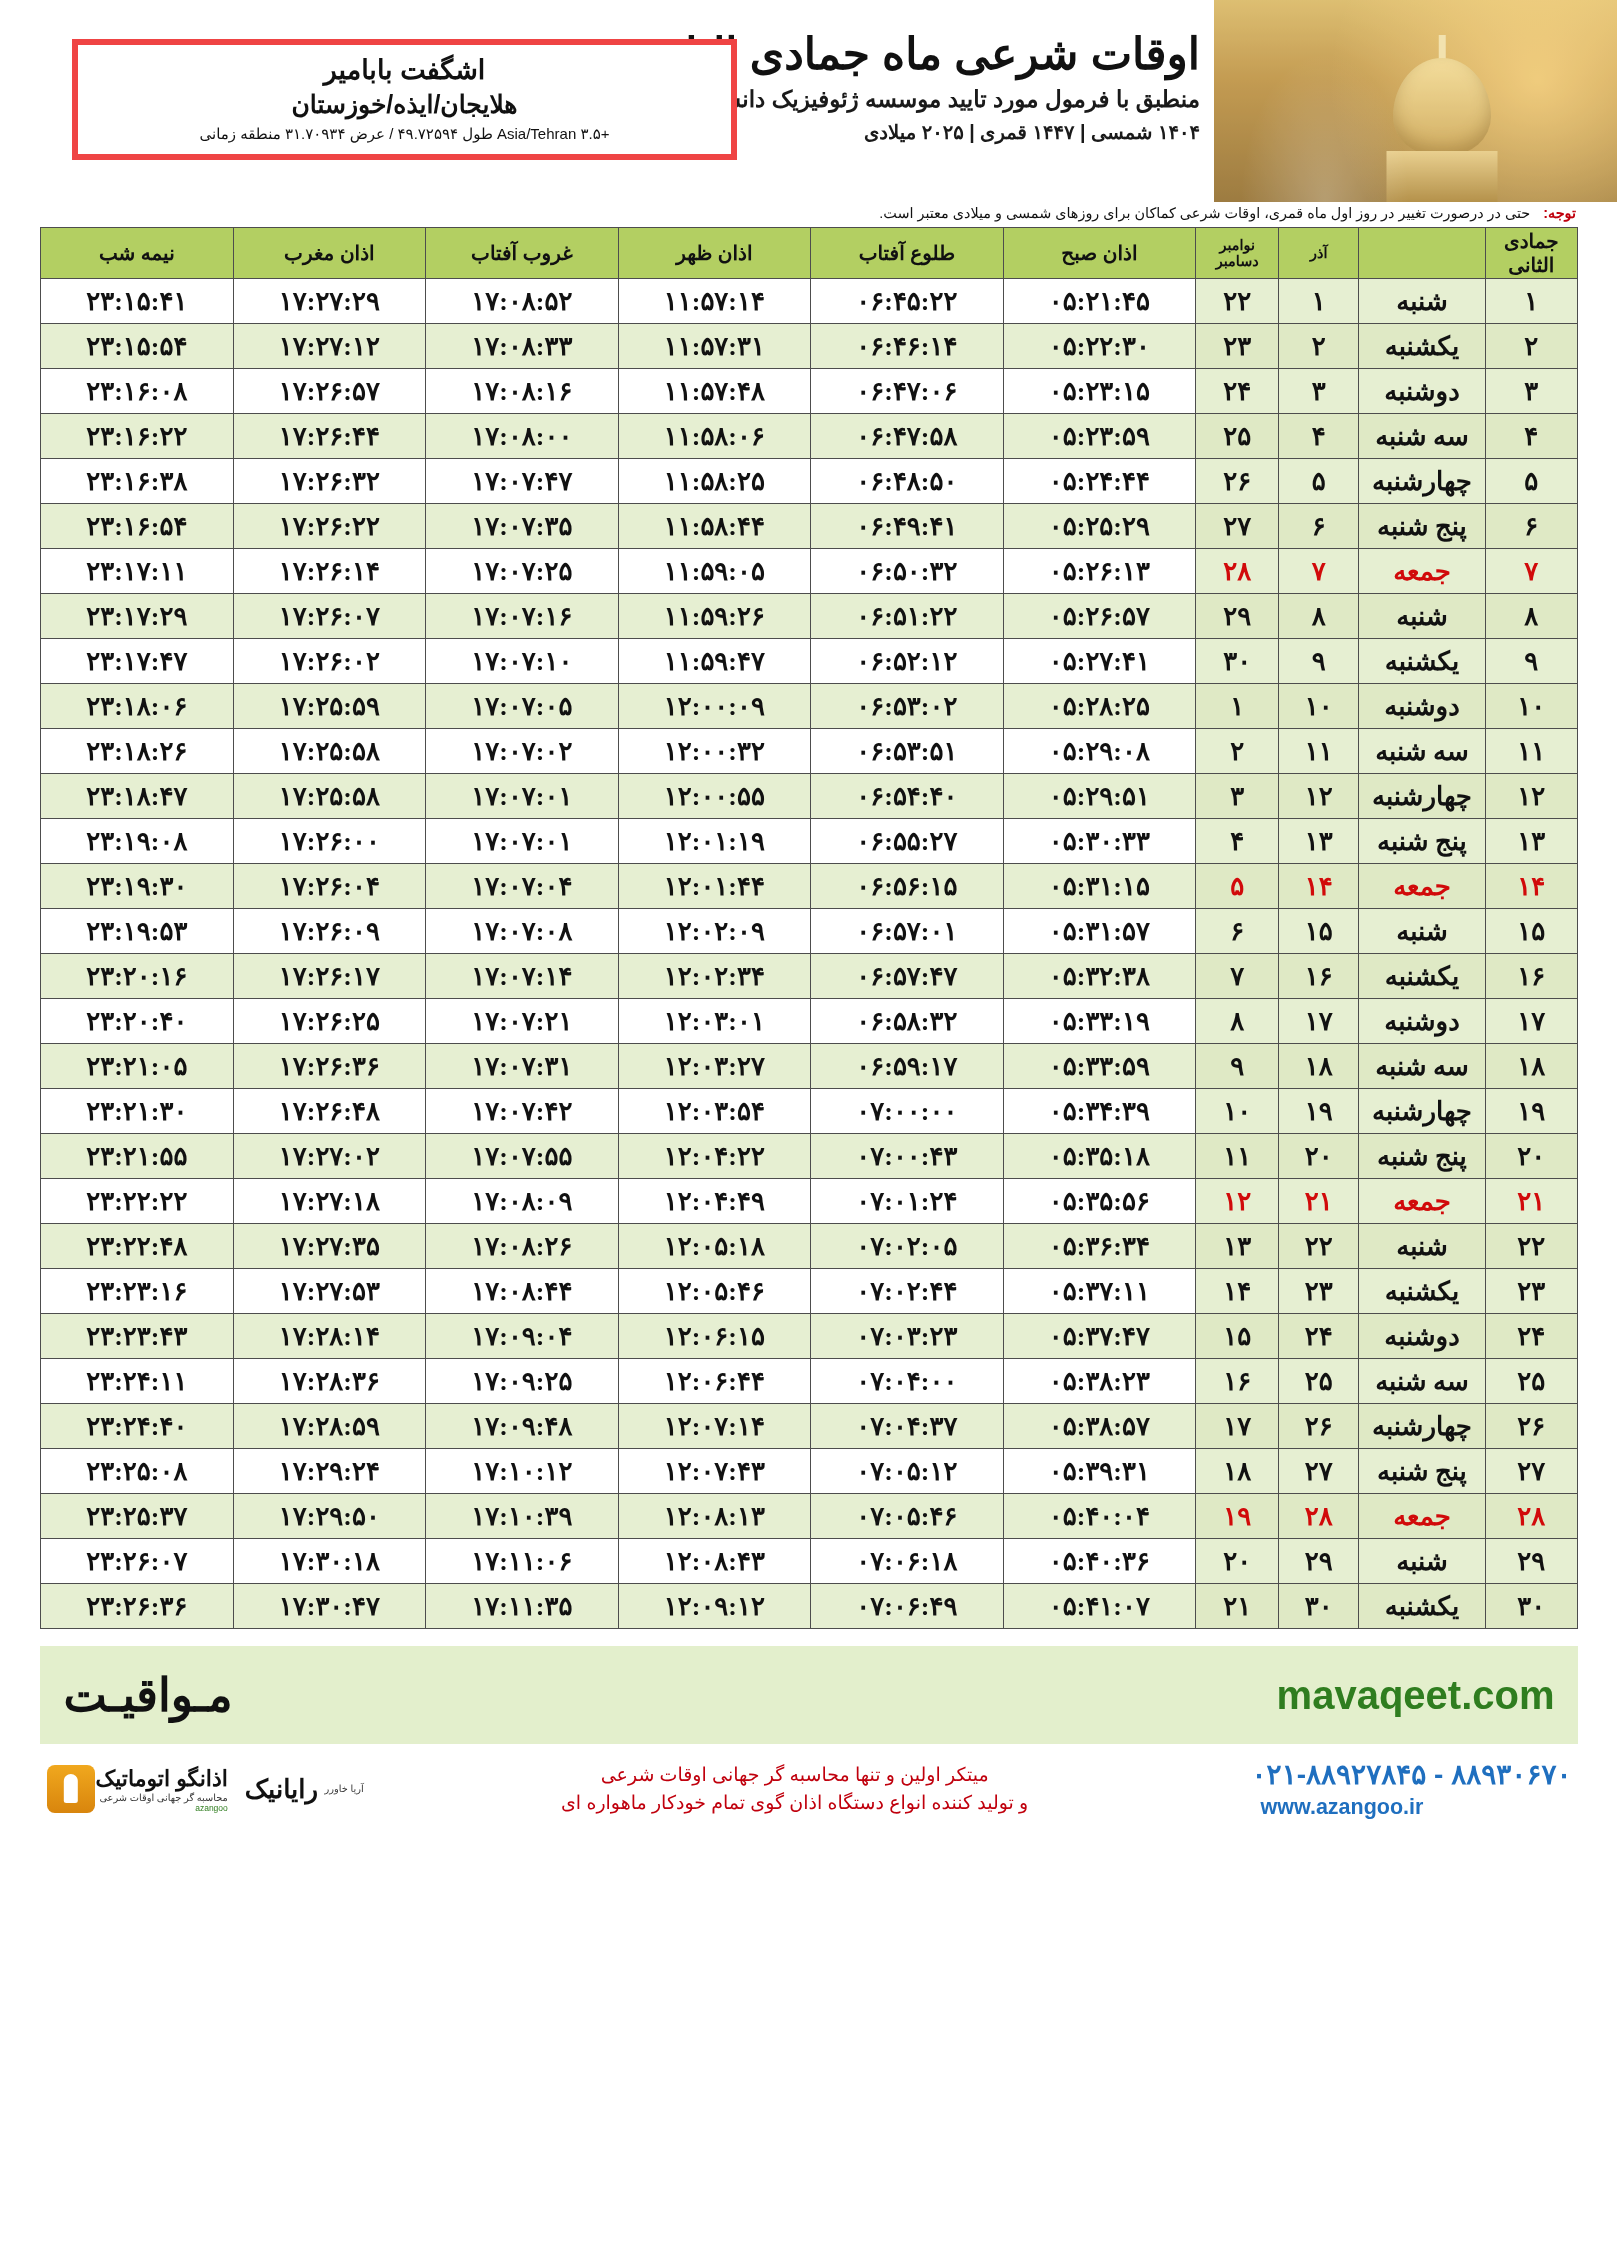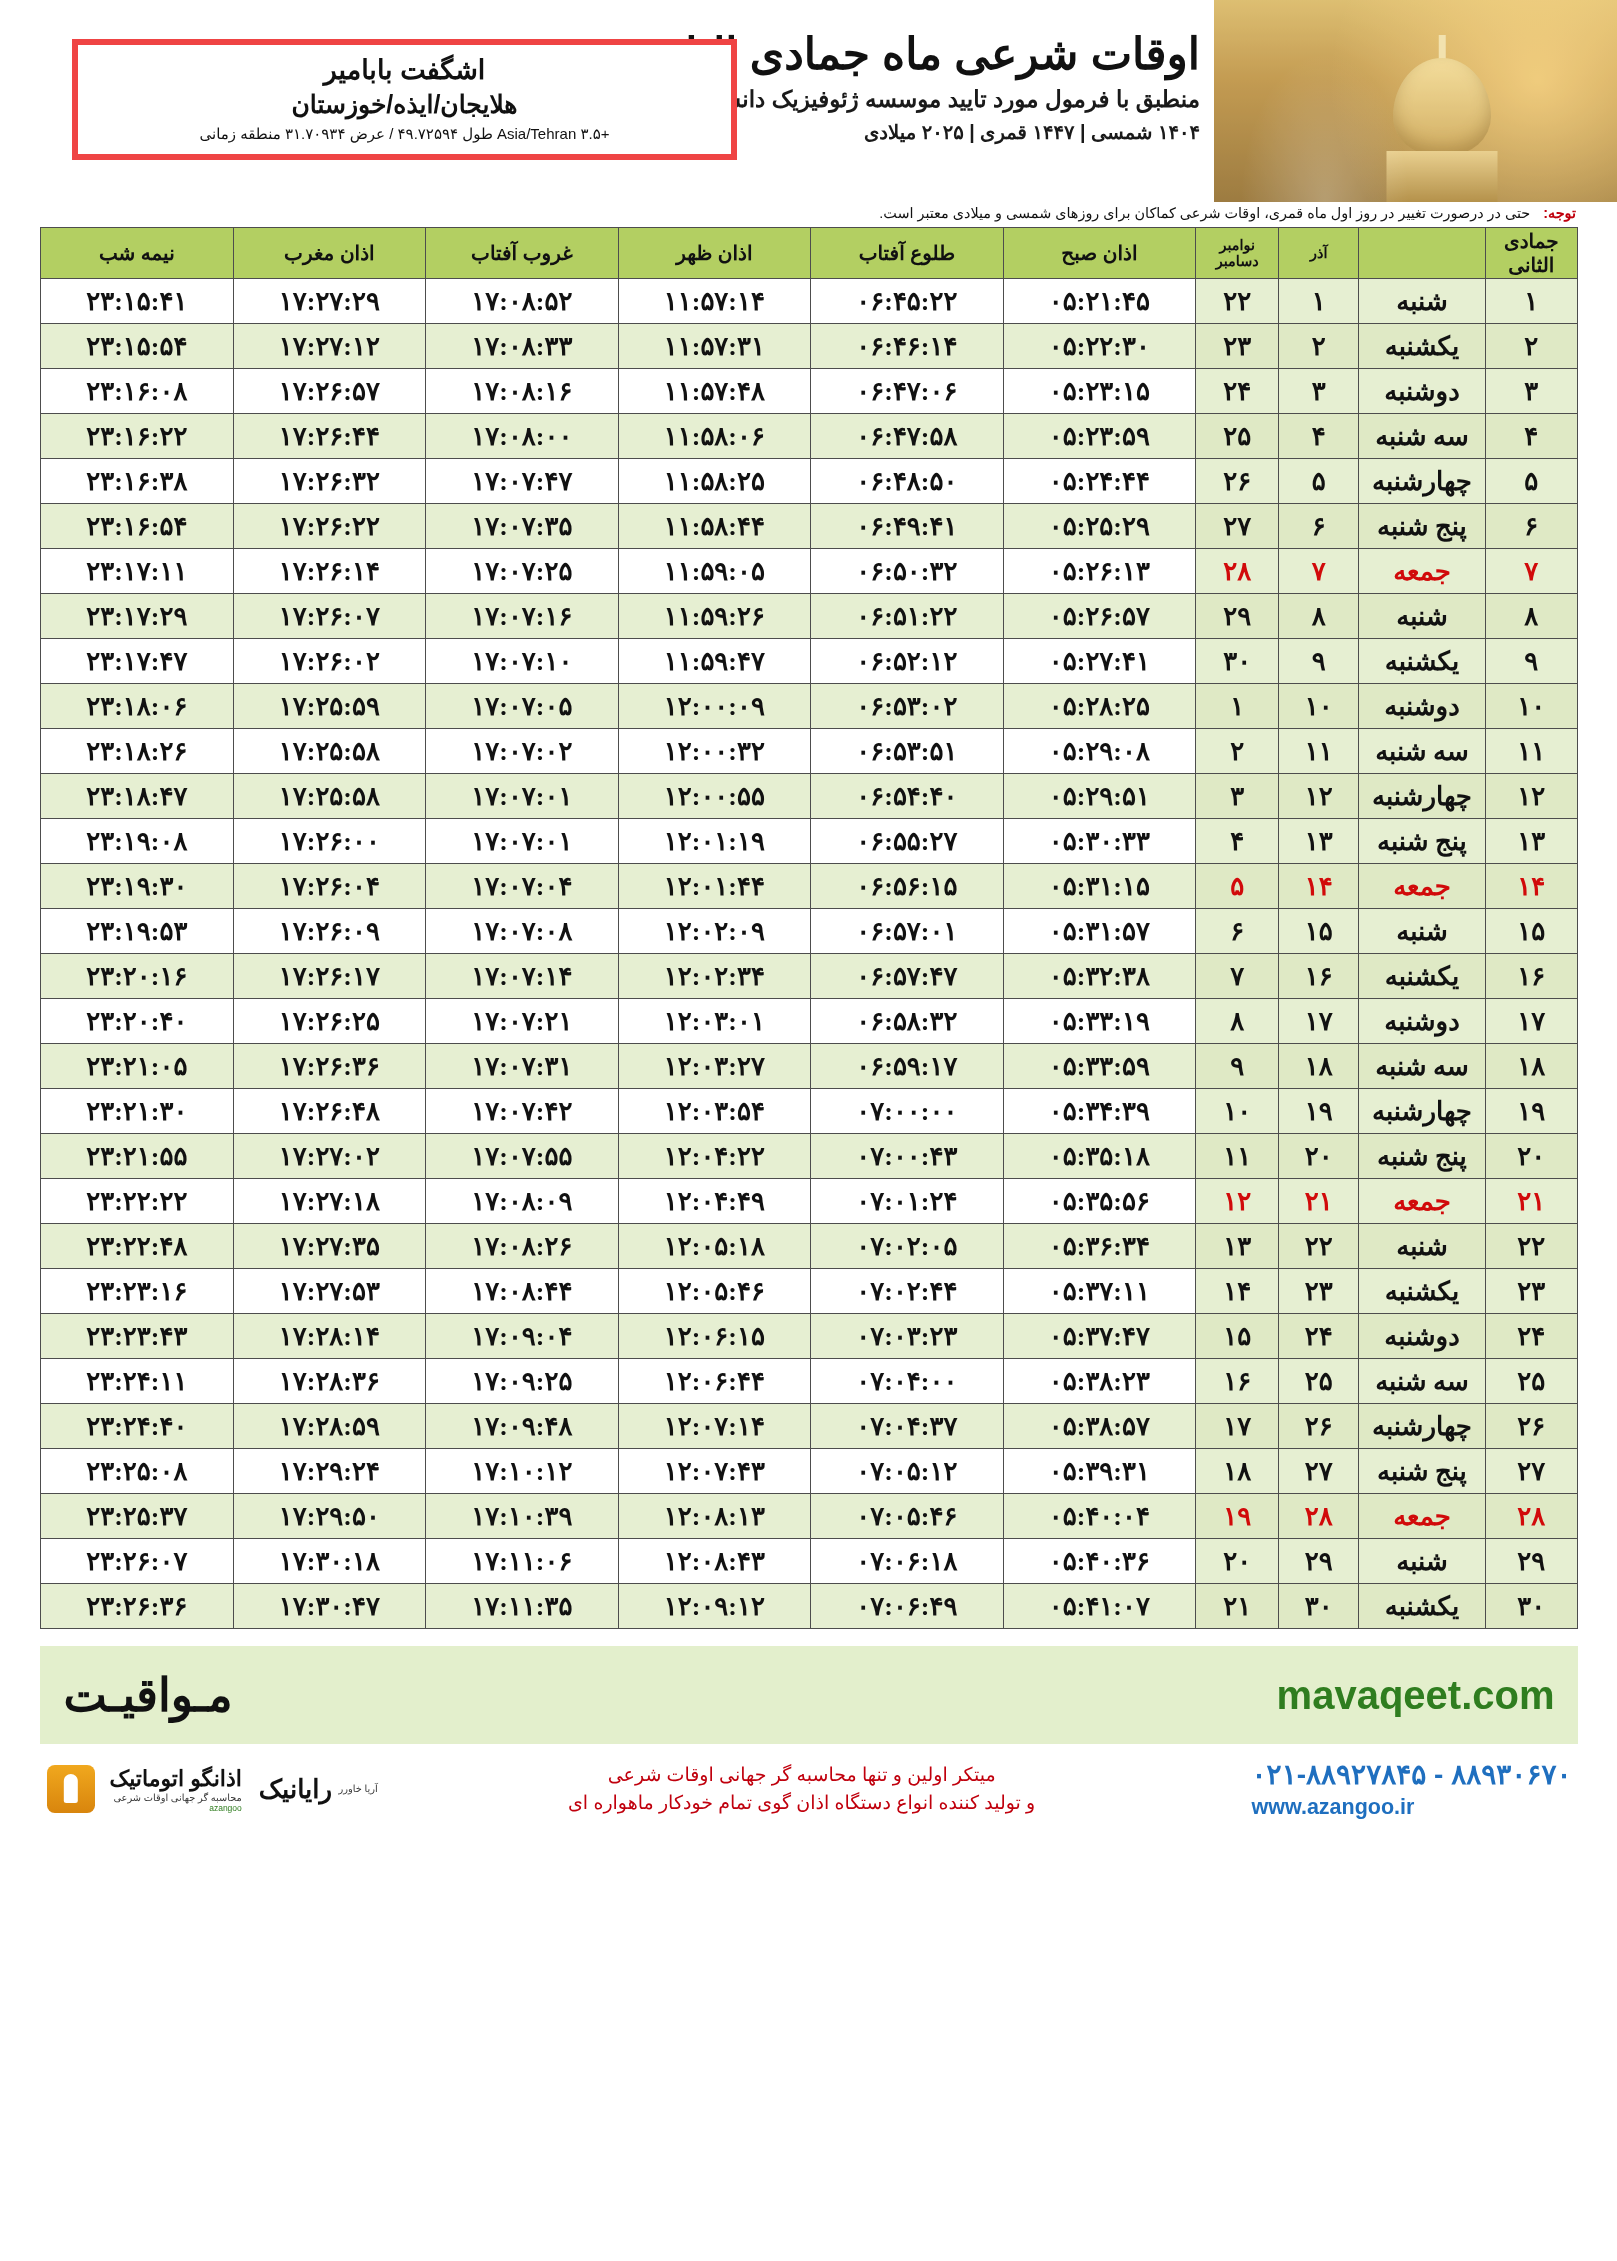--- a/index.html
+++ b/index.html
@@ -260,21 +260,21 @@
     padding: 14.4px 6.5px 0 6.5px;
     box-sizing: border-box;
   }
   .fb-left {
     direction: ltr;
     text-align: left;
     color: #1f6fbf;
     font-weight: bold;
   }
   .fb-left .phone { font-size: 28px; letter-spacing: 0.7px; }
-  .fb-left .web   { font-size: 21.5px; margin-top: 3.9px; }
+  .fb-left .web   { font-size: 21.5px; margin-top: 3.9px; margin-left: 9px; }
 
   .fb-mid {
     text-align: center;
     color: #c0000d;
     font-weight: normal;
     font-size: 19px;
     line-height: 1.5;
     flex: 0 0 auto;
     margin-right: 26px;
   }
@@ -295,21 +295,21 @@
   }
   .logo-rayanic .rsub {
     font-size: 9.8px;
     color: #333;
     text-align: center;
     line-height: 1.25;
   }
   .logo-azangoo {
     display: flex;
     align-items: center;
-    gap: 15px;
+    gap: 1px;
     text-align: right;
   }
   .logo-azangoo .az-mark {
     width: 48px; height: 48px;
     background: linear-gradient(180deg, #f0a81e, #d8850d);
     border-radius: 7.8px;
     position: relative;
   }
   .logo-azangoo .az-mark:after {
     content: "";

